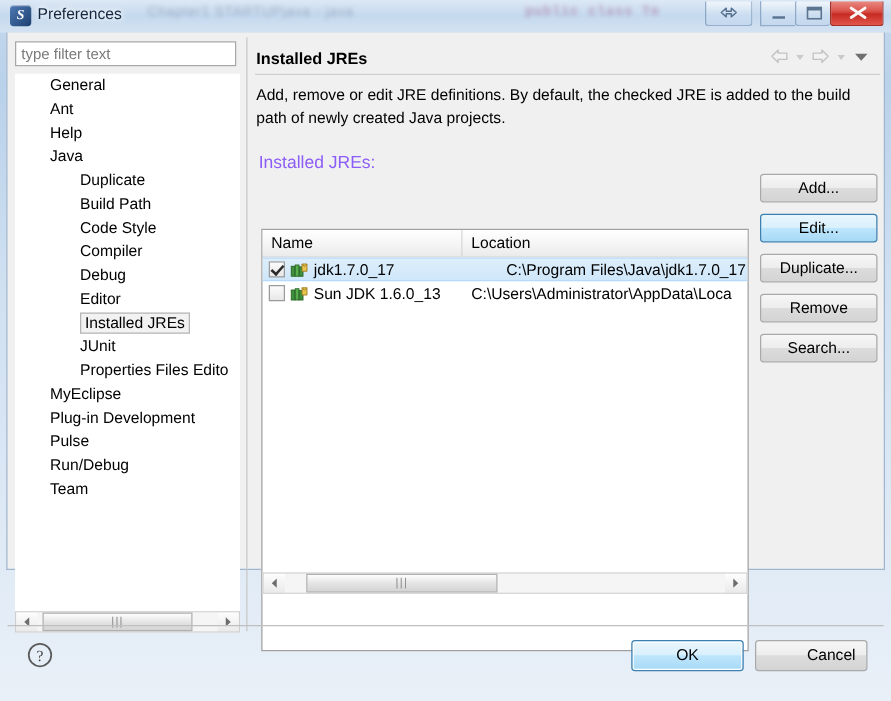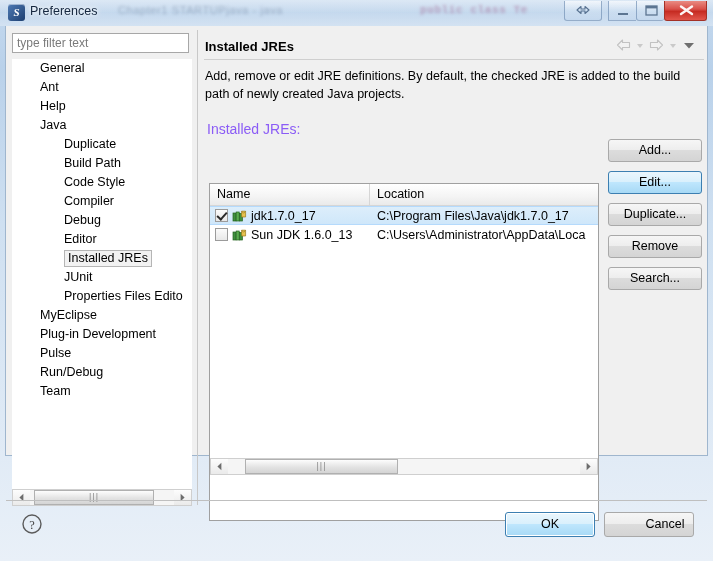--- a/index.html
+++ b/index.html
@@ -266,20 +266,21 @@
     display: flex;
     height: 19px;
     align-items: center;
     box-sizing: border-box;
     cursor: default;
   }
   .trow.selected {
     background: linear-gradient(to bottom, #ddeefb, #cfe7fa);
     border-top: 1px solid #b5dafc;
     border-bottom: 1px solid #b5dafc;
+    gap: 28px;
   }
   .cell-name {
     width: 160px; flex: 0 0 160px;
     display: flex; align-items: center;
     padding-left: 5px;
     box-sizing: border-box;
     overflow: hidden;
     white-space: nowrap;
   }
   .cell-loc {

